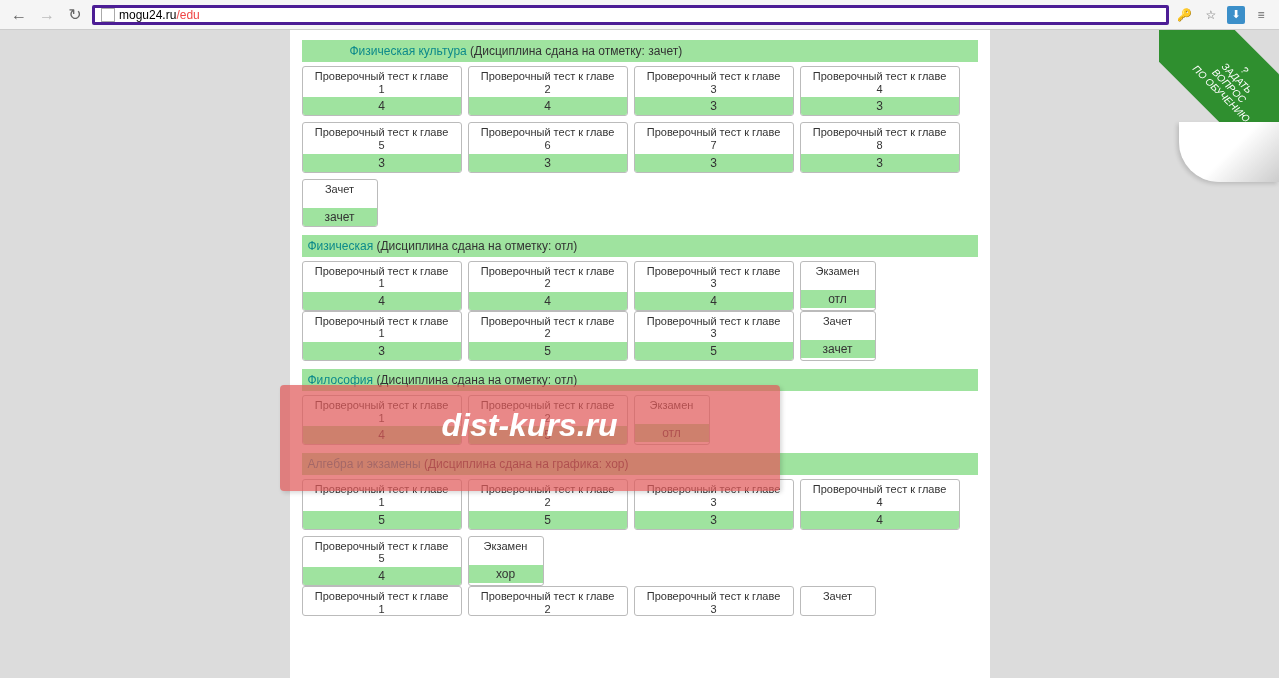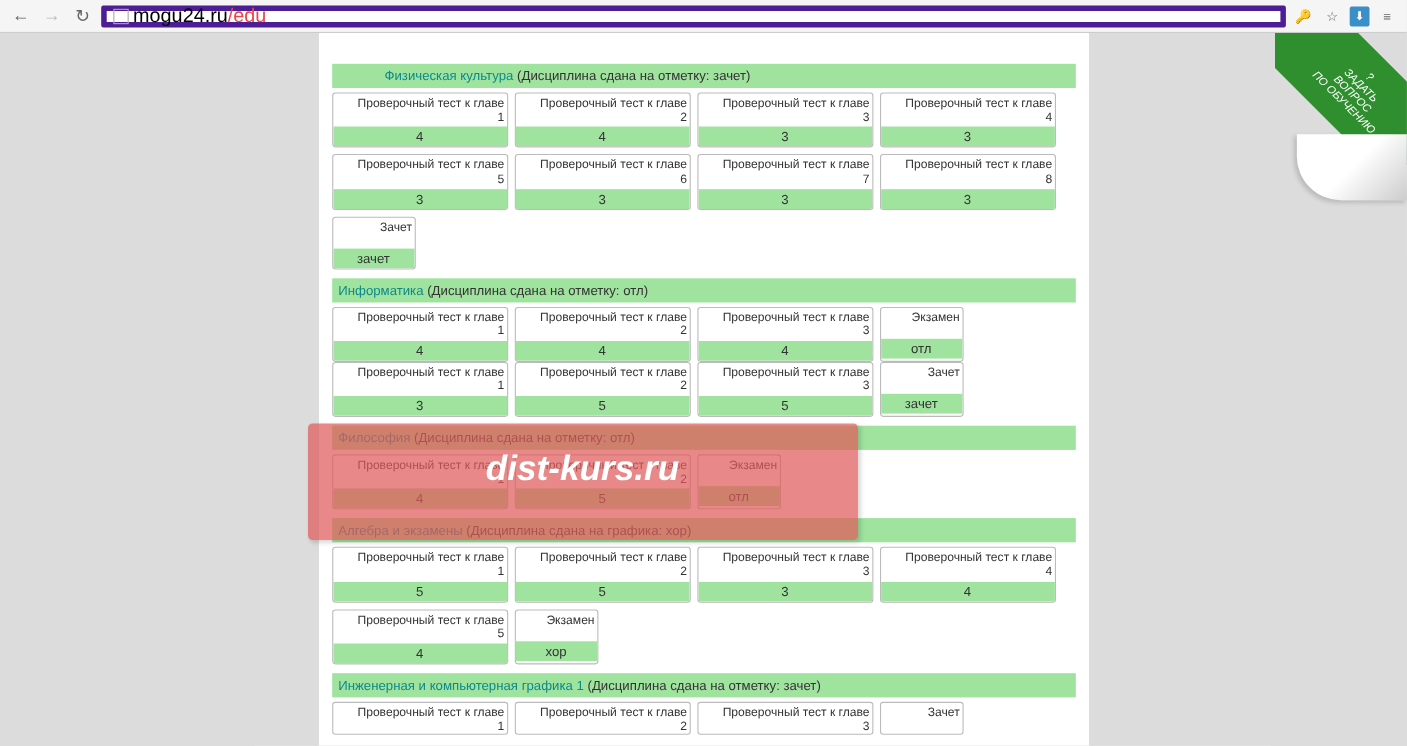--- a/index.html
+++ b/index.html
@@ -2,40 +2,40 @@
 <html><head>
 <meta charset="utf-8">
 <style>
   * { box-sizing: border-box; margin: 0; padding: 0; }
   body { font-family: Arial, sans-serif; font-size: 12px; background: #e0e0e0; color: #333; }
   
   
   .browser-bar { display: flex; align-items: center; background: #f5f5f5; height: 30px; padding: 0 8px; border-bottom: 1px solid #ccc; gap: 6px; }
   .nav-btn { width: 22px; height: 22px; display: flex; align-items: center; justify-content: center; color: #666; cursor: pointer; font-size: 16px; }
   .nav-btn.disabled { color: #bbb; }
-  .url-bar { flex: 1; height: 20px; background: #fff; border: 5px solid #4c1d95; border-radius: 2px; display: flex; align-items: center; padding: 0 6px; font-size: 18px; color: #333; }
+  .url-bar { flex: 1; height: 20px; background: #fff; border: 3px solid #4c1d95; border-radius: 2px; display: flex; align-items: center; padding: 0 6px; font-size: 12px; color: #333; }
   .url-icon { width: 14px; height: 14px; margin-right: 4px; border: 1px solid #aaa; display: inline-block; }
   .url-domain { color: #000; }
   .url-path { color: #ef4444; }
   .bar-icon { width: 20px; height: 20px; display: flex; align-items: center; justify-content: center; color: #666; }
   .down-btn { width: 18px; height: 18px; background: #3b8fc9; color: #fff; border-radius: 2px; display: flex; align-items: center; justify-content: center; font-size: 11px; }
   
   
   .page-bg { width: 100%; min-height: calc(678px - 30px); background: #dcdcdc; display: flex; justify-content: center; }
   .page-wrap { width: 700px; background: #fff; padding: 10px 12px; position: relative; }
   
   .subject-header { background: #9fe39f; padding: 4px 6px; margin-top: 8px; margin-bottom: 4px; }
-  .subject-header:first-child { margin-top: 18px; padding-left: 48px; }
+  .subject-header:first-child { margin-top: 0; padding-left: 48px; }
   .subject-link { color: #0d8a8a; text-decoration: none; }
   .subject-status { color: #333; }
   
   .tests-row { display: flex; flex-wrap: wrap; gap: 6px; }
   .test-card { width: 160px; background: #fff; border: 1px solid #bbb; border-radius: 3px; overflow: hidden; }
   .test-card.narrow { width: 76px; }
-  .test-title { text-align: right; padding: 3px 2px 0; font-size: 11px; line-height: 1.15; color: #333; }
+  .test-title { text-align: center; padding: 3px 2px 0; font-size: 11px; line-height: 1.15; color: #333; }
   .test-score { background: #9fe39f; text-align: center; padding: 2px 0; margin-top: 2px; font-size: 12px; }
   
   
   .corner { position: fixed; top: 30px; right: 0; width: 120px; height: 120px; overflow: hidden; }
   .ribbon { position: absolute; width: 200px; text-align: center; background: #2f8f2f; color: #fff; font-size: 10px; font-style: italic; padding: 16px 0; transform: rotate(45deg); top: 14px; right: -54px; line-height: 1.1; }
   .page-curl { position: fixed; top: 122px; right: 0; width: 100px; height: 60px; background: linear-gradient(135deg, #fff 50%, #ccc 100%); border-radius: 0 0 0 40px; box-shadow: -2px 2px 4px rgba(0,0,0,0.15); }
   
   .watermark { position: absolute; left: -10px; top: 355px; width: 500px; height: 106px; background: rgba(225, 90, 90, 0.72); border-radius: 4px; color: #fff; font-size: 32px; font-weight: bold; font-style: italic; text-align: center; padding-top: 16px; line-height: 1.5; pointer-events: none; box-shadow: 2px 2px 4px rgba(0,0,0,0.15); }
   .watermark .wm2 { font-weight: normal; }
 </style>
@@ -91,21 +91,21 @@
         </div>
         <div class="test-card">
           <div class="test-title">Проверочный тест к главе<br>8</div>
           <div class="test-score">3</div>
         </div>
         <div class="test-card narrow">
           <div class="test-title" style="min-height: 26px;">Зачет</div>
           <div class="test-score">зачет</div>
         </div>
       </div>
-      <div class="subject-header"><a class="subject-link" href="#">Информатика</a>  <span class="subject-status">(Дисциплина сдана на отметку: отл)</span></div>
+      <div class="subject-header"><a class="subject-link" href="#">Физическая</a>  <span class="subject-status">(Дисциплина сдана на отметку: отл)</span></div>
       <div class="tests-row">
         <div class="test-card">
           <div class="test-title">Проверочный тест к главе<br>1</div>
           <div class="test-score">4</div>
         </div>
         <div class="test-card">
           <div class="test-title">Проверочный тест к главе<br>2</div>
           <div class="test-score">4</div>
         </div>
         <div class="test-card">
@@ -170,21 +170,20 @@
         </div>
         <div class="test-card">
           <div class="test-title">Проверочный тест к главе<br>5</div>
           <div class="test-score">4</div>
         </div>
         <div class="test-card narrow">
           <div class="test-title" style="min-height: 26px;">Экзамен</div>
           <div class="test-score">хор</div>
         </div>
       </div>
-      <div class="subject-header"><a class="subject-link" href="#">Инженерная и компьютерная графика 1</a>  <span class="subject-status">(Дисциплина сдана на отметку: зачет)</span></div>
       <div class="tests-row">
         <div class="test-card">
           <div class="test-title">Проверочный тест к главе<br>1</div>
         </div>
         <div class="test-card">
           <div class="test-title">Проверочный тест к главе<br>2</div>
         </div>
         <div class="test-card">
           <div class="test-title">Проверочный тест к главе<br>3</div>
         </div>

